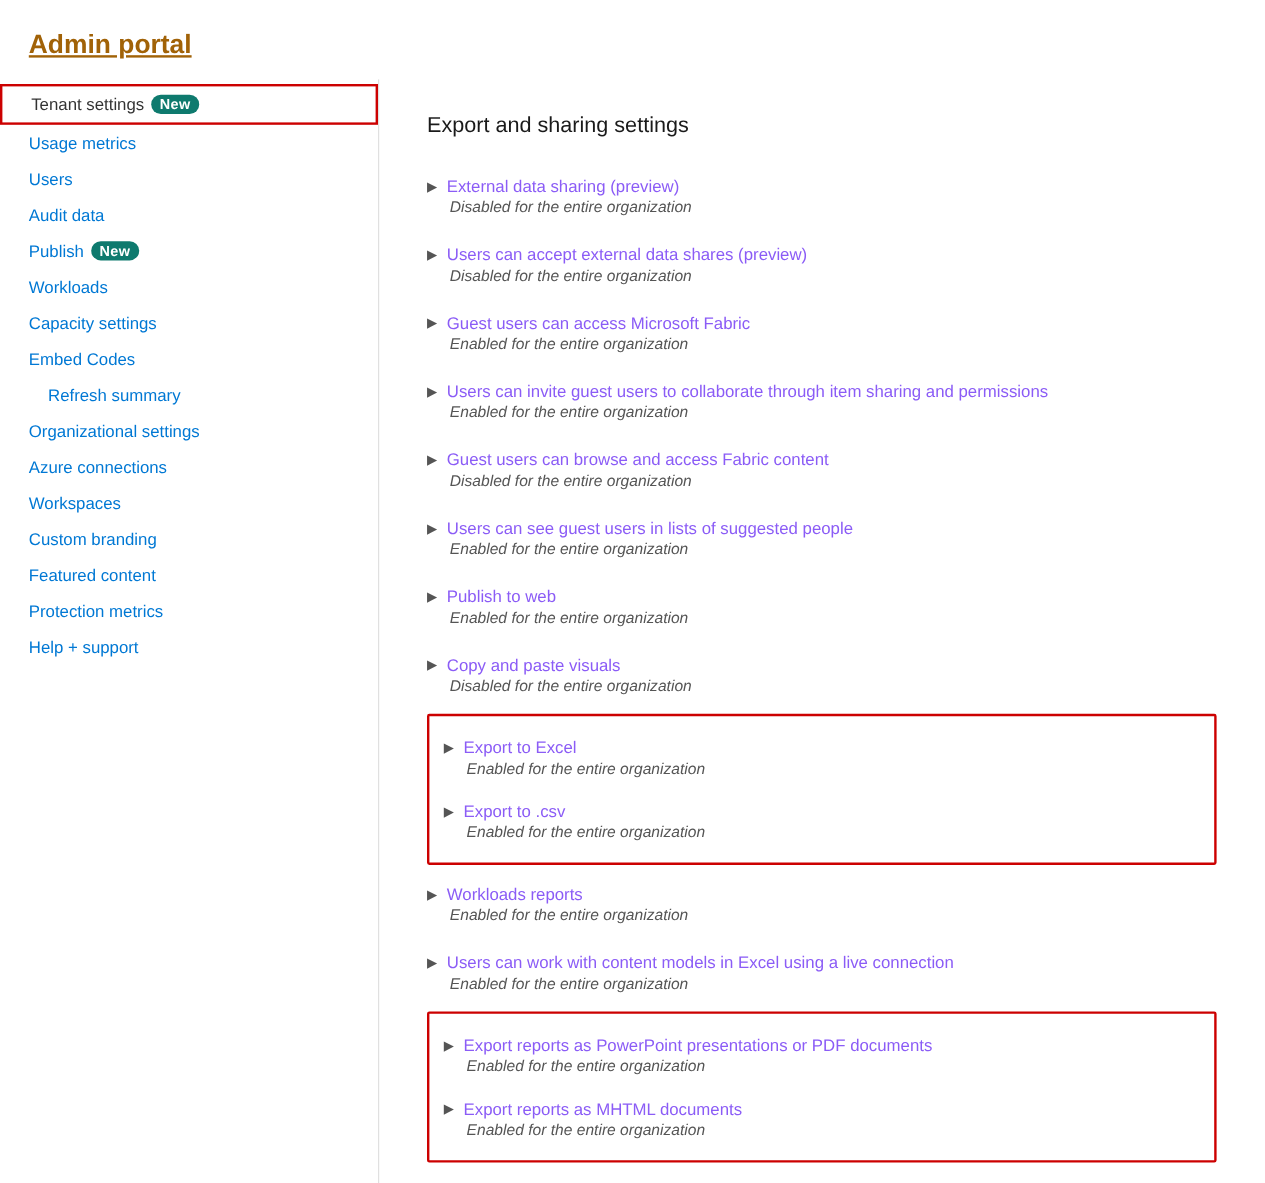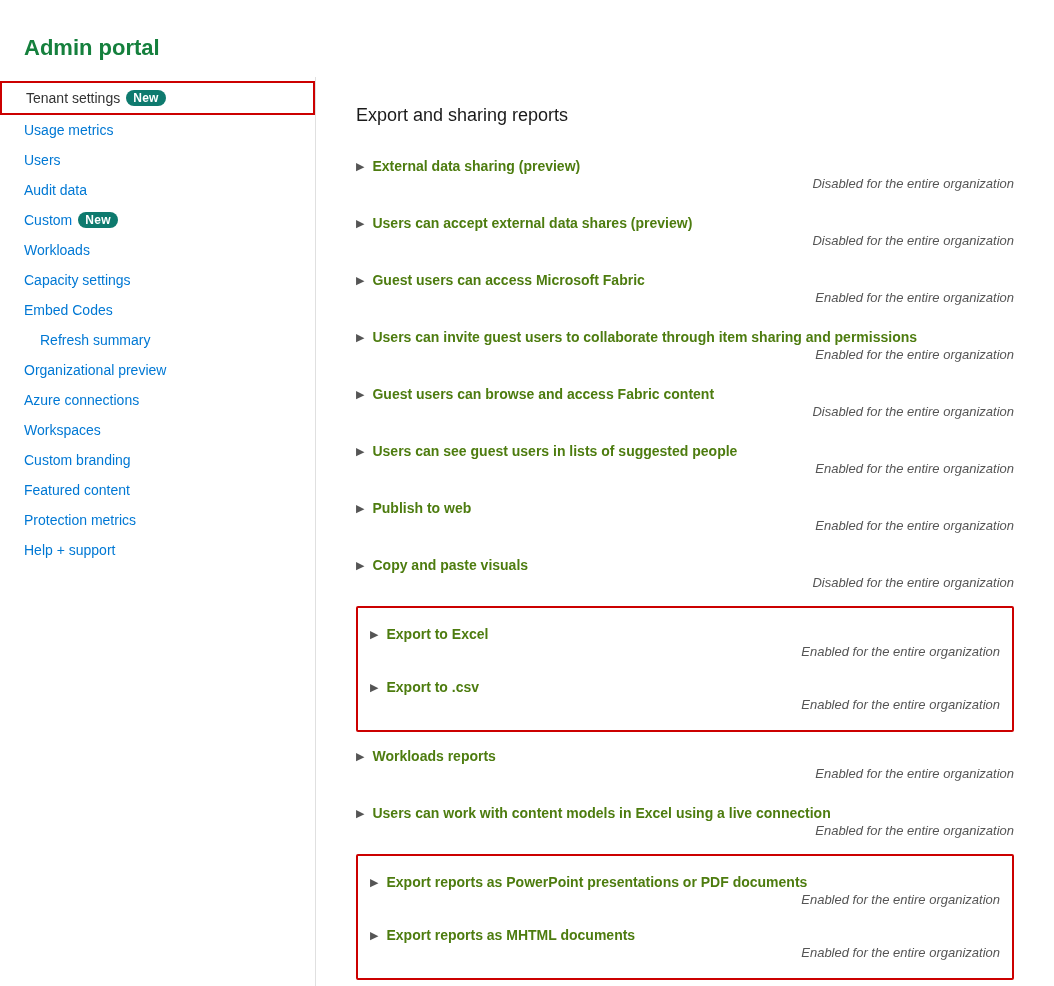--- a/index.html
+++ b/index.html
@@ -1,41 +1,41 @@
 <!DOCTYPE html>
 <html><head>
   <meta charset="utf-8">
   <style>
     * { box-sizing: border-box; margin: 0; padding: 0; }
     body { font-family: 'Segoe UI', Arial, sans-serif; background: #fff; color: #333; font-size: 14px; }
 
     .app-container { display: flex; flex-direction: column; height: 986px; overflow: hidden; }
 
-    .page-title { font-size: 22px; font-weight: 600; padding: 35px 24px 16px 24px; color: #15803d; }
+    .page-title { font-size: 22px; font-weight: 600; padding: 24px 24px 16px 24px; color: #a16207; text-decoration: underline; }
 
     .content-area { display: flex; flex: 1; overflow: hidden; }
 
     
     .sidebar { width: 316px; border-right: 1px solid #e0e0e0; overflow-y: auto; padding-top: 4px; }
     .sidebar-item { padding: 7px 24px; cursor: pointer; color: #0078d4; font-size: 14px; display: flex; align-items: center; gap: 6px; }
     .sidebar-item.active { background: #fff; border: 2px solid #c00; color: #333; font-weight: 500; }
     .sidebar-item.active .item-label { color: #333; }
     .sidebar-item.sub-item { padding-left: 40px; }
     .badge-new { background: #0e7a6e; color: #fff; font-size: 12px; border-radius: 10px; padding: 1px 7px; font-weight: 600; letter-spacing: 0.3px; }
 
     
     .main-content { flex: 1; overflow-y: auto; padding: 28px 40px; }
     .section-title { font-size: 18px; font-weight: 400; color: #1a1a1a; margin-bottom: 20px; }
 
     .setting-group { margin-bottom: 0; }
     .setting-item { padding: 12px 0; border-bottom: none; display: flex; flex-direction: column; }
     .setting-item-header { display: flex; align-items: flex-start; gap: 8px; }
     .chevron { color: #555; font-size: 11px; margin-top: 2px; cursor: pointer; flex-shrink: 0; }
-    .setting-name { font-size: 14px; color: #4d7c0f; font-weight: 700; }
-    .setting-status { font-size: 13px; color: #555; font-style: italic; margin-left: 19px; margin-top: 2px; text-align: right; }
+    .setting-name { font-size: 14px; color: #8b5cf6; font-weight: 400; }
+    .setting-status { font-size: 13px; color: #555; font-style: italic; margin-left: 19px; margin-top: 2px; }
 
     .highlight-box { border: 2px solid #c00; border-radius: 2px; padding: 8px 12px; margin: 4px 0; }
     .highlight-box .setting-item { padding: 10px 0; }
   </style>
 </head>
 <body>
 
 <div class="app-container">
   <div class="page-title">Admin portal</div>
 
@@ -49,37 +49,37 @@
         <div class="sidebar-item">
           <span class="item-label">Usage metrics</span>
         </div>
         <div class="sidebar-item">
           <span class="item-label">Users</span>
         </div>
         <div class="sidebar-item">
           <span class="item-label">Audit data</span>
         </div>
         <div class="sidebar-item">
-          <span class="item-label">Custom</span>
+          <span class="item-label">Publish</span>
           <span class="badge-new">New</span>
         </div>
         <div class="sidebar-item">
           <span class="item-label">Workloads</span>
         </div>
         <div class="sidebar-item">
           <span class="item-label">Capacity settings</span>
         </div>
         <div class="sidebar-item">
           <span class="item-label">Embed Codes</span>
         </div>
         <div class="sidebar-item sub-item">
           <span class="item-label">Refresh summary</span>
         </div>
         <div class="sidebar-item">
-          <span class="item-label">Organizational preview</span>
+          <span class="item-label">Organizational settings</span>
         </div>
         <div class="sidebar-item">
           <span class="item-label">Azure connections</span>
         </div>
         <div class="sidebar-item">
           <span class="item-label">Workspaces</span>
         </div>
         <div class="sidebar-item">
           <span class="item-label">Custom branding</span>
         </div>
@@ -88,21 +88,21 @@
         </div>
         <div class="sidebar-item">
           <span class="item-label">Protection metrics</span>
         </div>
         <div class="sidebar-item">
           <span class="item-label">Help + support</span>
         </div>
       </nav>
 
     <main class="main-content">
-      <h2 class="section-title">Export and sharing reports</h2>
+      <h2 class="section-title">Export and sharing settings</h2>
       <div class="setting-group" id="settings-container">
       <div class="setting-item">
             <div class="setting-item-header">
               <span class="chevron">▶</span>
               <span class="setting-name">External data sharing (preview)</span>
             </div>
             <div class="setting-status">Disabled for the entire organization</div>
           </div>
           <div class="setting-item">
             <div class="setting-item-header">

